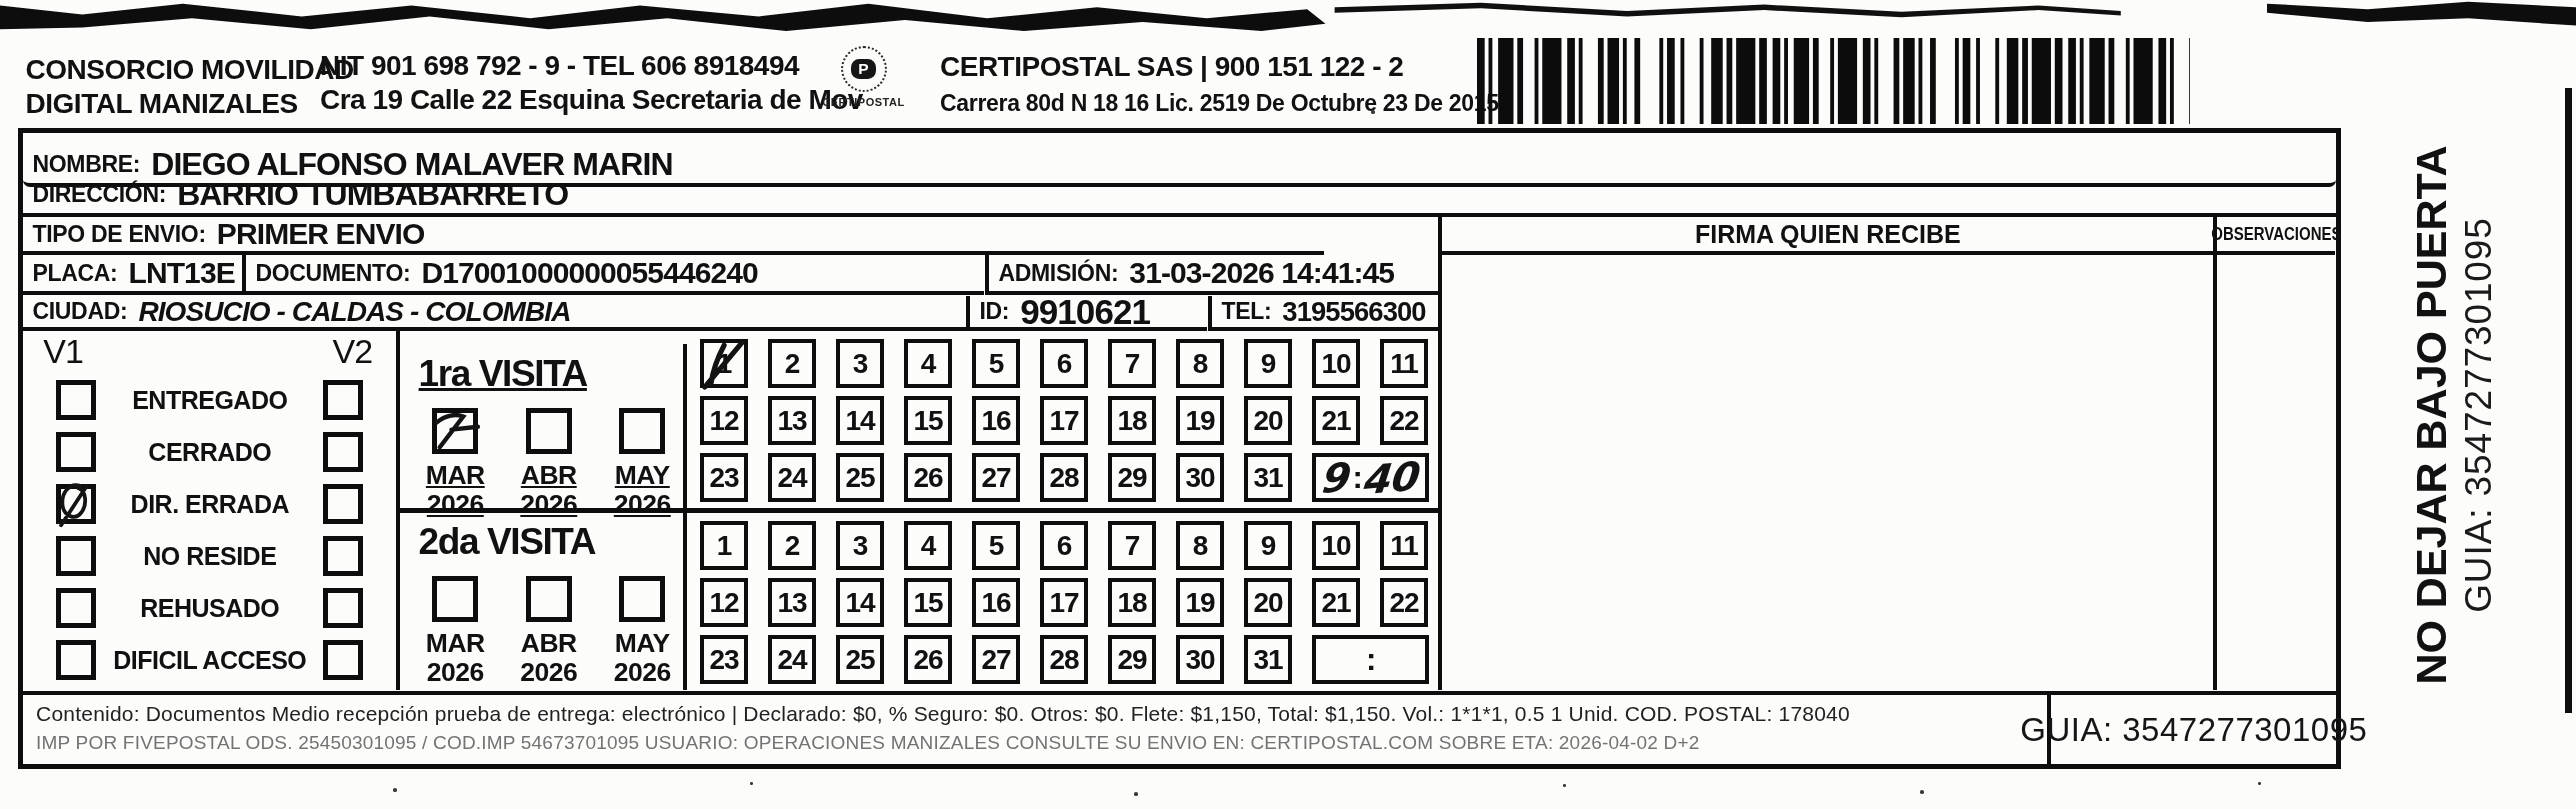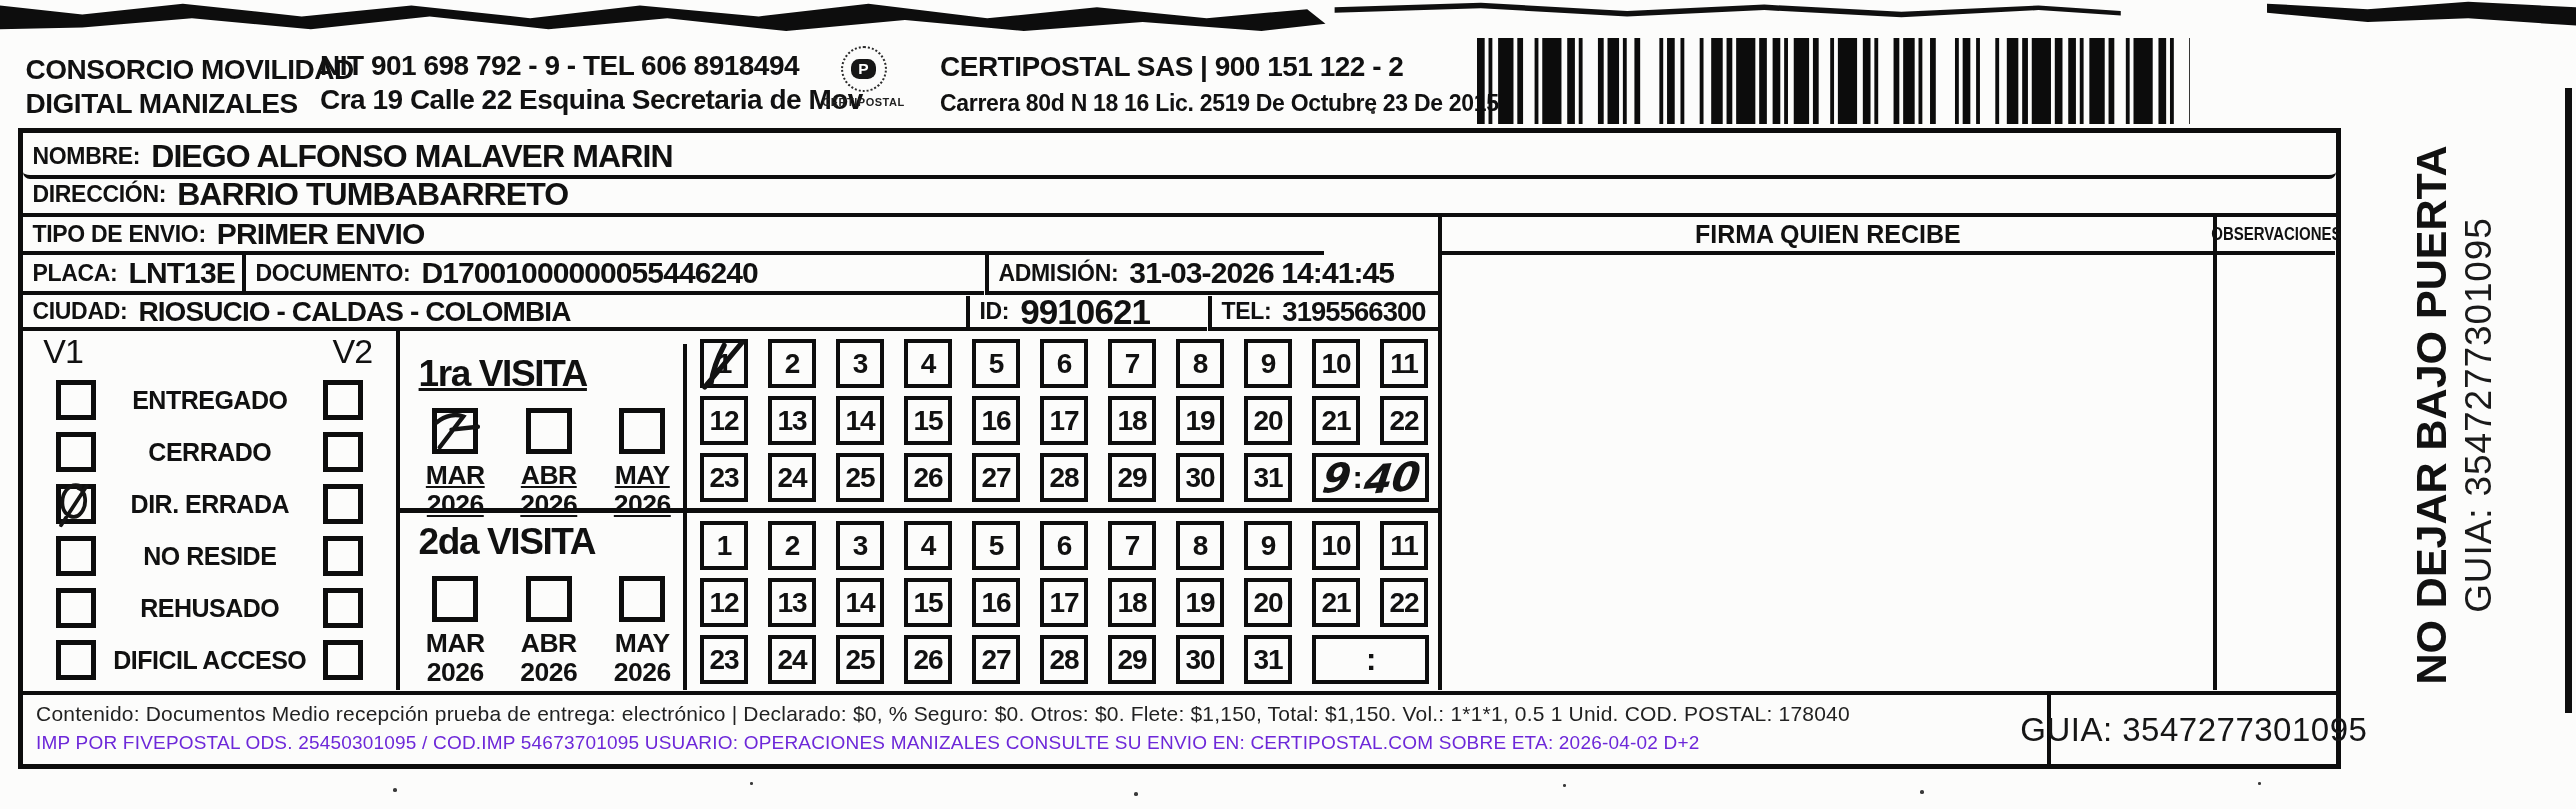--- a/index.html
+++ b/index.html
@@ -59,21 +59,21 @@
   .hw{font-family:"DejaVu Sans",sans-serif;font-style:italic;font-weight:bold;font-size:40px;display:inline-block;
       transform:skewX(-12deg) rotate(-5deg);color:#141414;}
   
   .sig-blank{position:absolute;left:1415px;top:122px;width:775px;height:435px;border-left:4.6px solid #0d0d0d;box-sizing:border-box;}
   .obs-blank{position:absolute;left:2190px;top:122px;width:122px;height:435px;border-left:4.6px solid #0d0d0d;box-sizing:border-box;}
   .obs-hdr-text{font-size:18.3px;transform:scaleX(0.82);transform-origin:center;white-space:nowrap;}
   
   .footer{position:absolute;left:0;top:558px;width:2313px;height:73px;border-top:4.6px solid #0d0d0d;box-sizing:border-box;}
   .f-text{position:absolute;left:12.8px;top:7.3px;width:2002px;}
   .f-line1{font-size:21px;color:#222;letter-spacing:0.2px;white-space:nowrap;}
-  .f-line2{font-size:19px;color:#6d28d9;margin-top:5.5px;letter-spacing:0.2px;white-space:nowrap;filter:blur(0.3px);}
+  .f-line2{font-size:19px;color:#737373;margin-top:5.5px;letter-spacing:0.2px;white-space:nowrap;filter:blur(0.3px);}
   .f-guia{position:absolute;left:2024px;top:0;width:289px;height:69px;border-left:4.6px solid #0d0d0d;box-sizing:border-box;
           display:flex;align-items:center;justify-content:center;font-size:33px;color:#161616;letter-spacing:0.5px;white-space:nowrap;}
   
   .side-note{position:absolute;left:2165px;top:364px;width:585px;height:102px;transform:rotate(-90deg);text-align:center;}
   .sn1{font-size:43px;font-weight:bold;letter-spacing:0;white-space:nowrap;}
   .sn2{font-size:37px;font-weight:normal;letter-spacing:0.9px;margin-top:1.8px;white-space:nowrap;color:#1a1a1a;}
 </style>
 </head>
 <body>
 
@@ -150,21 +150,21 @@
       <rect x="690.9" y="0" width="6.3" height="92" fill="#0c0c0c"></rect>
       <rect x="709.8" y="0" width="4.2" height="92" fill="#0c0c0c"></rect>
       <rect x="718.2" y="0" width="21.0" height="92" fill="#0c0c0c"></rect>
       <rect x="745.5" y="0" width="8.4" height="92" fill="#0c0c0c"></rect>
       <rect x="758.1" y="0" width="4.2" height="92" fill="#0c0c0c"></rect>
       <rect x="779.1" y="0" width="6.3" height="92" fill="#0c0c0c"></rect>
     </svg>
 
   <div class="form">
 
-    <div class="c bb" style="left:0;top:4px;width:2313px;height:42px;border-radius:7px;">
+    <div class="c bb" style="left:0;top:12px;width:2313px;height:42px;border-radius:7px;">
       <span class="lab">NOMBRE:</span>
       <span class="val">DIEGO ALFONSO MALAVER MARIN</span>
     </div>
     <div class="c bb" style="left:0;top:42px;width:2313px;height:42px;">
       <span class="lab">DIRECCIÓN:</span>
       <span class="val">BARRIO TUMBABARRETO</span>
     </div>
 
     <div class="c bb" style="left:0;top:84px;width:1301px;height:38px;">
       <span class="lab">TIPO DE ENVIO:</span>
@@ -183,21 +183,21 @@
       <span class="lab">DOCUMENTO:</span>
       <span class="val val-sm">D17001000000055446240</span>
     </div>
     <div class="c bb bl" style="left:962px;top:122px;width:453px;height:40px;">
       <span class="lab">ADMISIÓN:</span>
       <span class="val val-sm">31-03-2026 14:41:45</span>
     </div>
 
     <div class="c bb" style="left:0;top:163px;width:943px;height:35px;">
       <span class="lab">CIUDAD:</span>
-      <span class="val val-sm" style="font-size:28px;">RIOSUCIO - CALDAS - COLOMBIA</span>
+      <span class="val val-sm" style="font-size:28px;font-style:italic;">RIOSUCIO - CALDAS - COLOMBIA</span>
     </div>
     <div class="c bb bl" style="left:943px;top:163px;width:241px;height:35px;">
       <span class="lab">ID:</span>
       <span class="val val-sm" style="font-size:35px;">9910621</span>
     </div>
     <div class="c bb bl" style="left:1185px;top:163px;width:230px;height:35px;">
       <span class="lab">TEL:</span>
       <span class="val val-sm" style="font-size:27.4px;">3195566300</span>
     </div>
 

